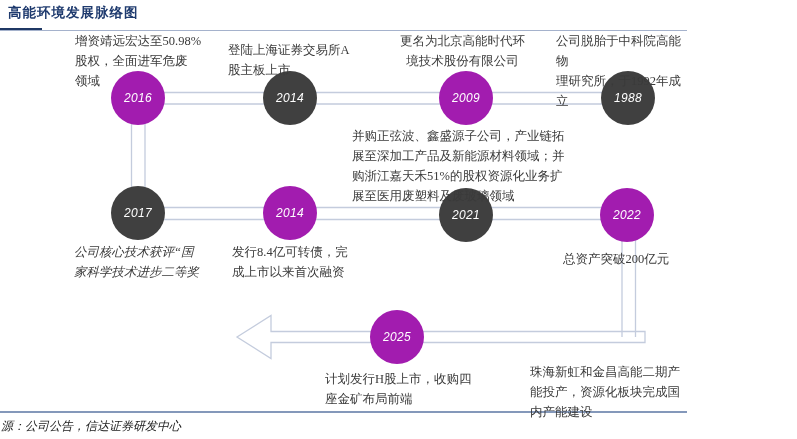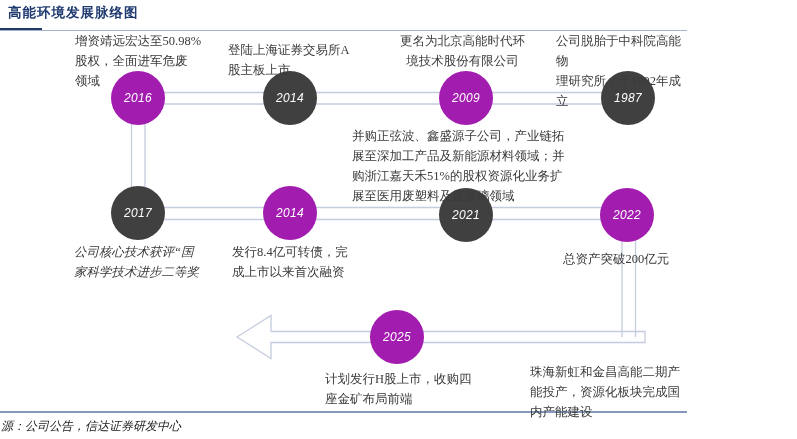--- a/index.html
+++ b/index.html
@@ -65,21 +65,21 @@
 
       <path d="M622,215 V337 M635.5,215 V337"></path>
 
       <path d="M237,337 L271,315.5 L271,331.5 L645,331.5 L645,342.5 L271,342.5 L271,358.5 Z"></path>
     </g>
   </svg>
 
   <div class="node dark" id="n2016">2016</div>
   <div class="node light" id="n2014">2014</div>
   <div class="node dark" id="n2009">2009</div>
-  <div class="node light" id="n1992">1987</div>
+  <div class="node light" id="n1992">1988</div>
   <div class="node light" id="n2017">2017</div>
   <div class="node dark" id="n2018">2014</div>
   <div class="node light" id="n2021">2021</div>
   <div class="node dark" id="n2022">2022</div>
   <div class="node dark" id="n2025">2025</div>
 
   <div class="label" id="l2016">增资靖远宏达至50.98%
 股权，全面进军危废
 领域</div>
   <div class="label" id="l2014">登陆上海证券交易所A

